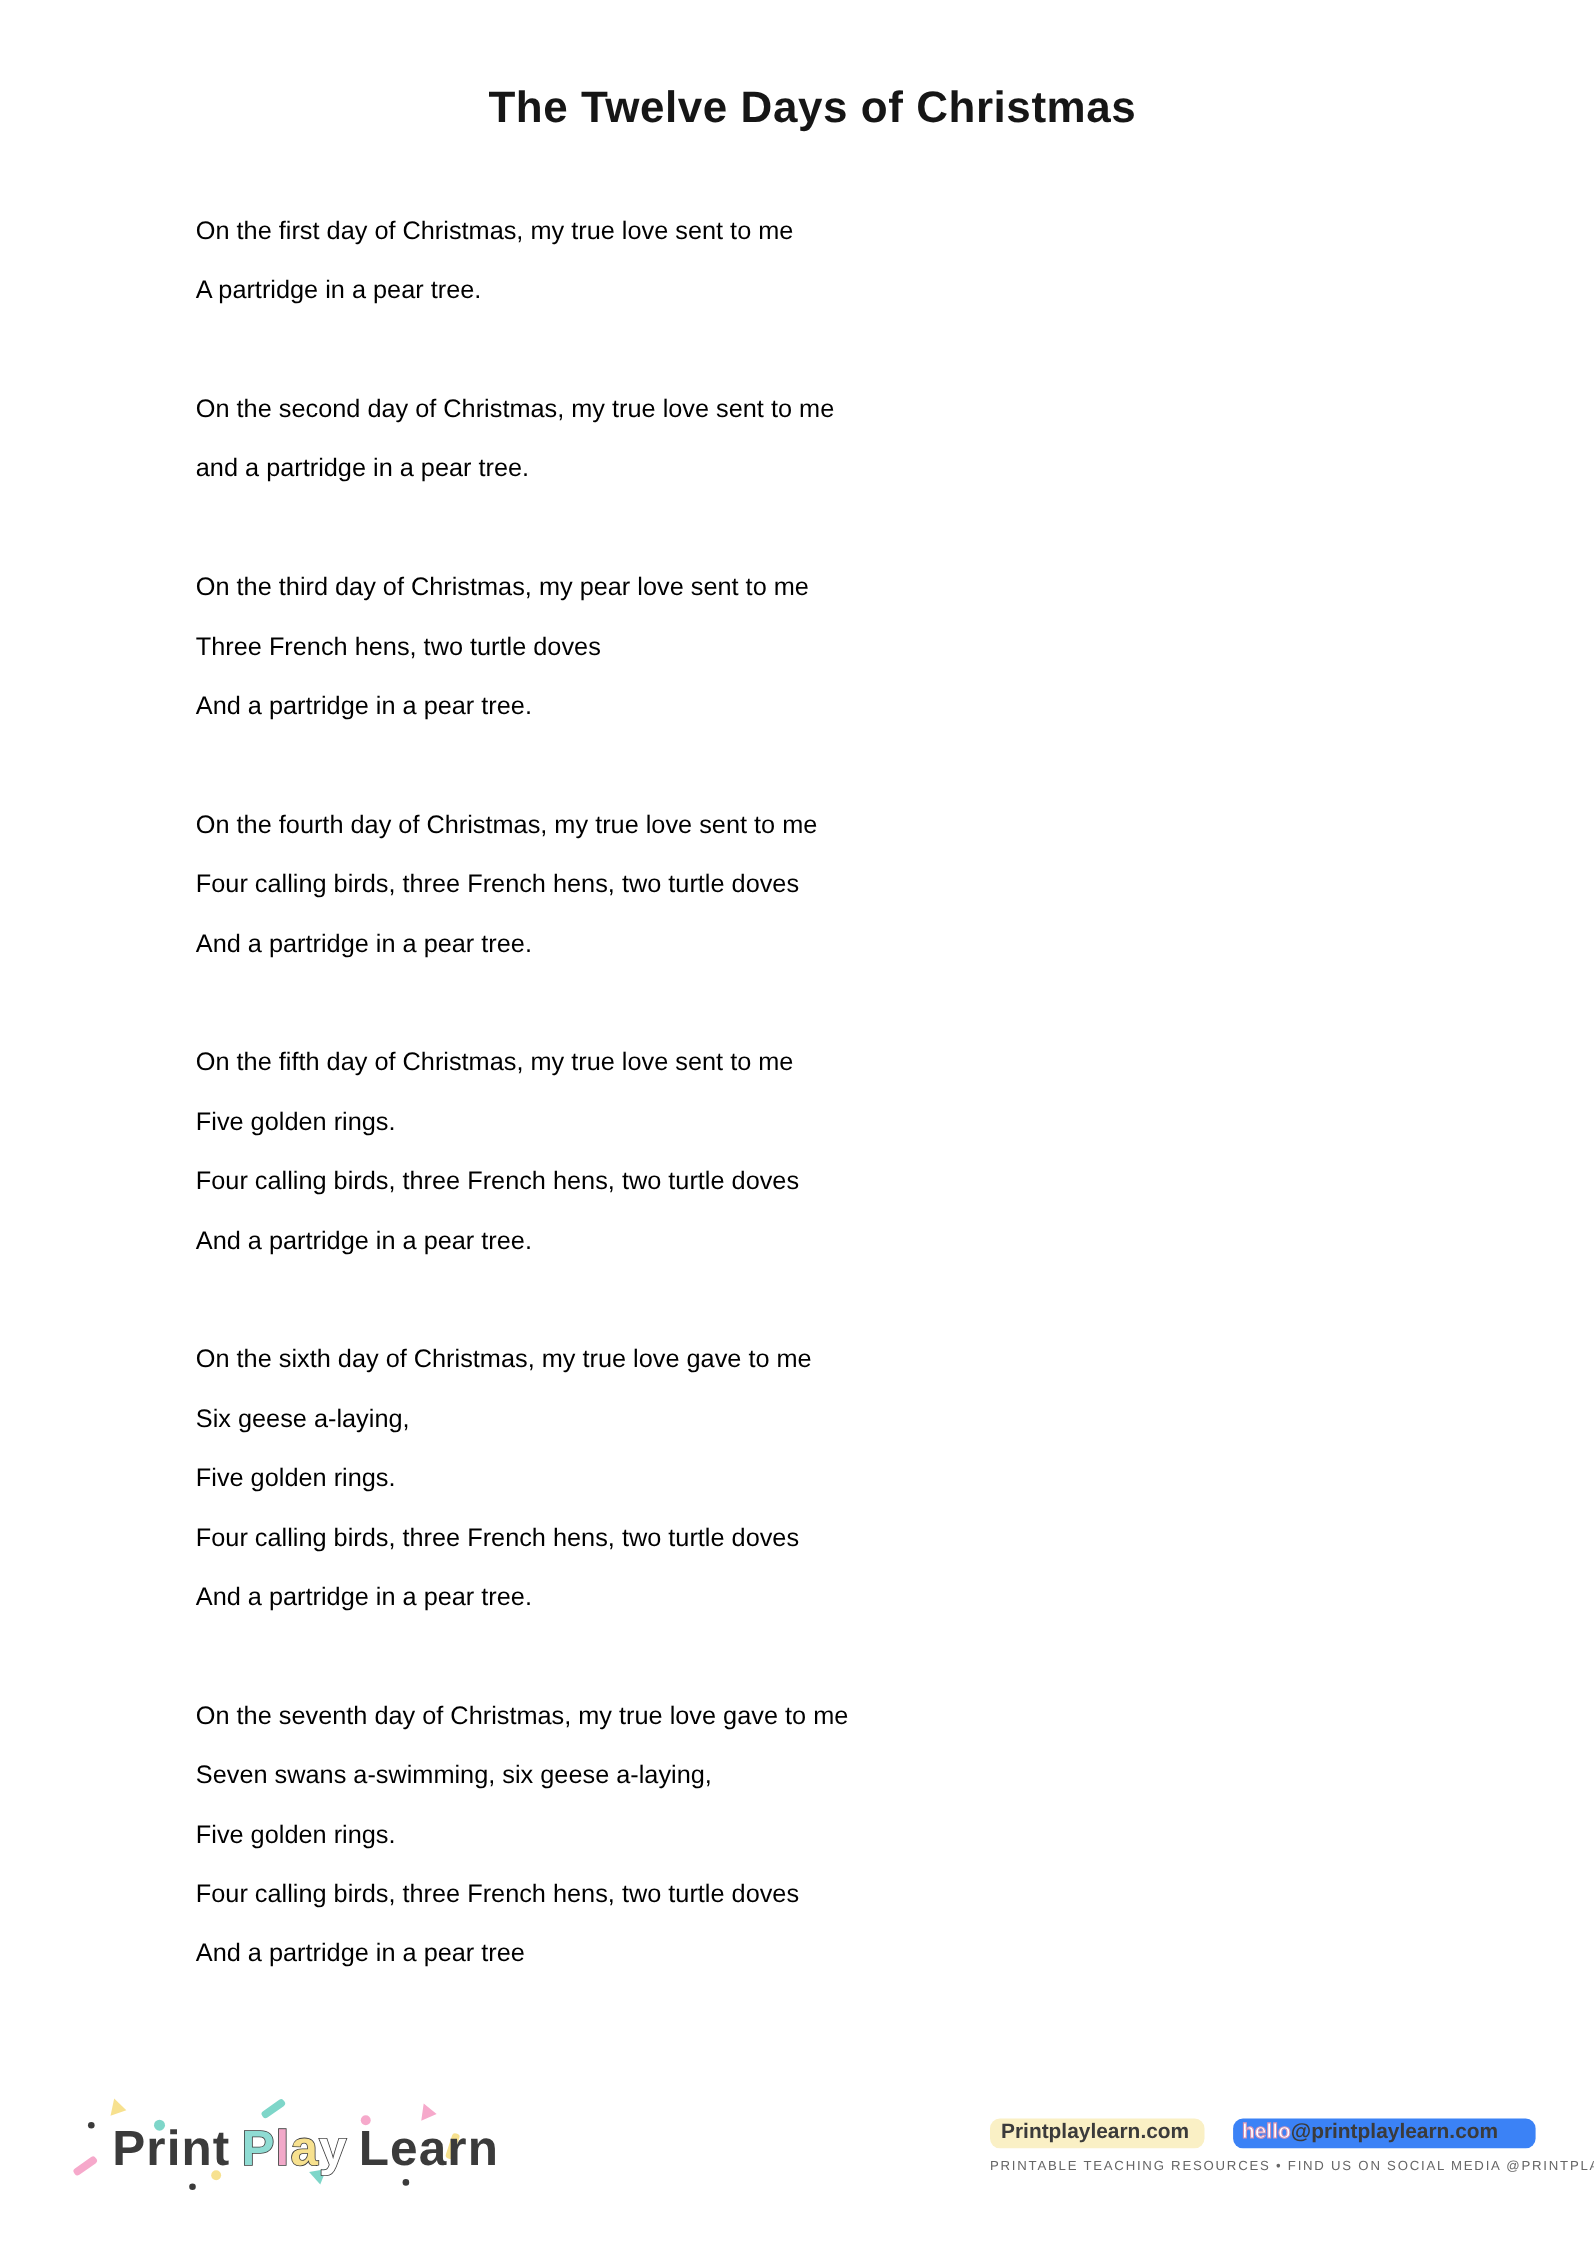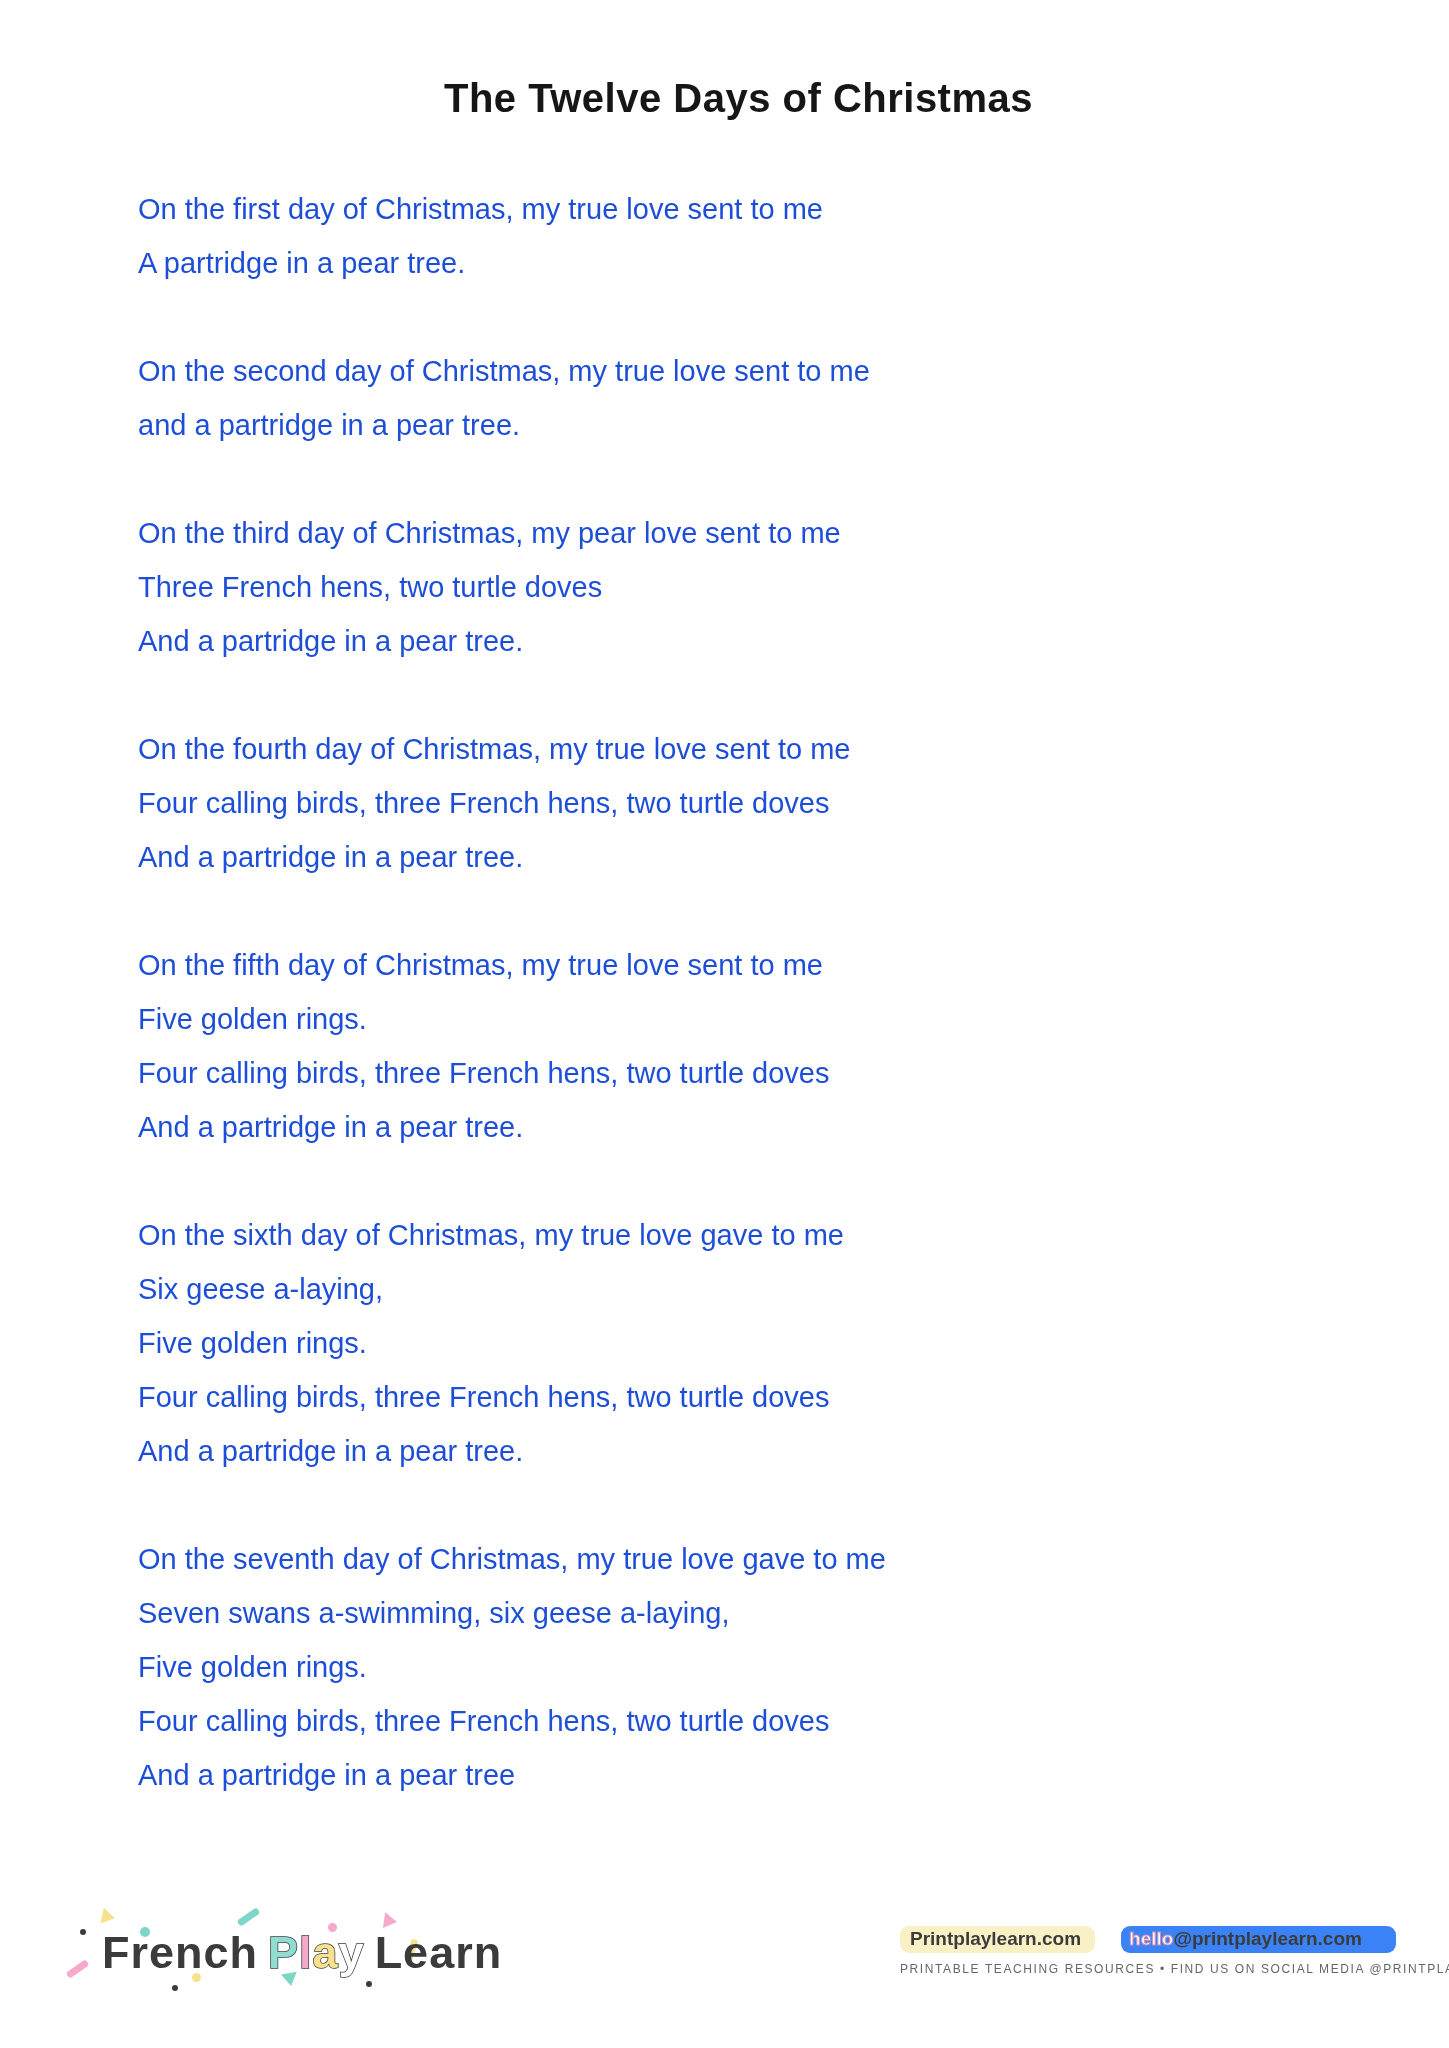--- a/index.html
+++ b/index.html
@@ -29,25 +29,26 @@
 
   
   .lyrics {
     position: absolute;
     top: 182px;
     left: 138px;
     width: 1100px;
   }
   .verse { margin: 0 0 54px 0; }
   .line {
-    font-size: 29px;
+    font-size: 23px;
     line-height: 54px;
     font-weight: 400;
-    color: #1d4ed8;
+    color: #000000;
     white-space: nowrap;
+    margin-left: 40px;
   }
 
   
   .footer-logo {
     position: absolute;
     left: 70px;
     top: 1895px;
     width: 370px;
     height: 110px;
   }
@@ -174,21 +175,21 @@
     <div class="confetti c-bar teal" style="left:175px; top:10px; transform:rotate(55deg);"></div>
     <div class="confetti c-dot pink" style="left:258px; top:28px; width:9px; height:9px;"></div>
     <div class="confetti c-tri" style="left:314px; top:18px; border-top:8px solid transparent; border-bottom:8px solid transparent; border-left:13px solid #f6a9cb; transform:rotate(8deg);"></div>
     <div class="confetti c-bar yellow" style="left:338px; top:44px; transform:rotate(18deg);"></div>
     <div class="confetti c-tri" style="left:212px; top:78px; border-left:8px solid transparent; border-right:8px solid transparent; border-top:13px solid #7ed6c9; transform:rotate(-10deg);"></div>
     <div class="confetti c-dot yellow" style="left:122px; top:78px; width:9px; height:9px;"></div>
     <div class="confetti c-dot dark" style="left:102px; top:90px; width:6px; height:6px;"></div>
     <div class="confetti c-dot dark" style="left:296px; top:86px; width:6px; height:6px;"></div>
 
     <div class="logo-text">
-      <span class="logo-word">French</span><span class="logo-word" style="margin-right: 10px;"><span class="play-letter" style="color: rgb(143, 220, 211);">P</span><span class="play-letter" style="color: rgb(242, 169, 201);">l</span><span class="play-letter" style="color: rgb(247, 225, 143);">a</span><span class="play-letter" style="color: rgb(255, 255, 255);">y</span></span><span>Learn</span>
+      <span class="logo-word">Print</span><span class="logo-word" style="margin-right: 10px;"><span class="play-letter" style="color: rgb(143, 220, 211);">P</span><span class="play-letter" style="color: rgb(242, 169, 201);">l</span><span class="play-letter" style="color: rgb(247, 225, 143);">a</span><span class="play-letter" style="color: rgb(255, 255, 255);">y</span></span><span>Learn</span>
     </div>
   </div>
 
   <div class="footer-right">
     <div class="footer-links">
       <span class="website">Printplaylearn.com</span>
       <span class="email"><span class="email-prefix">hello</span><span>@printplaylearn.com</span></span>
     </div>
     <div class="tagline">PRINTABLE TEACHING RESOURCES • FIND US ON SOCIAL MEDIA @PRINTPLAYLEARN</div>
   </div>

